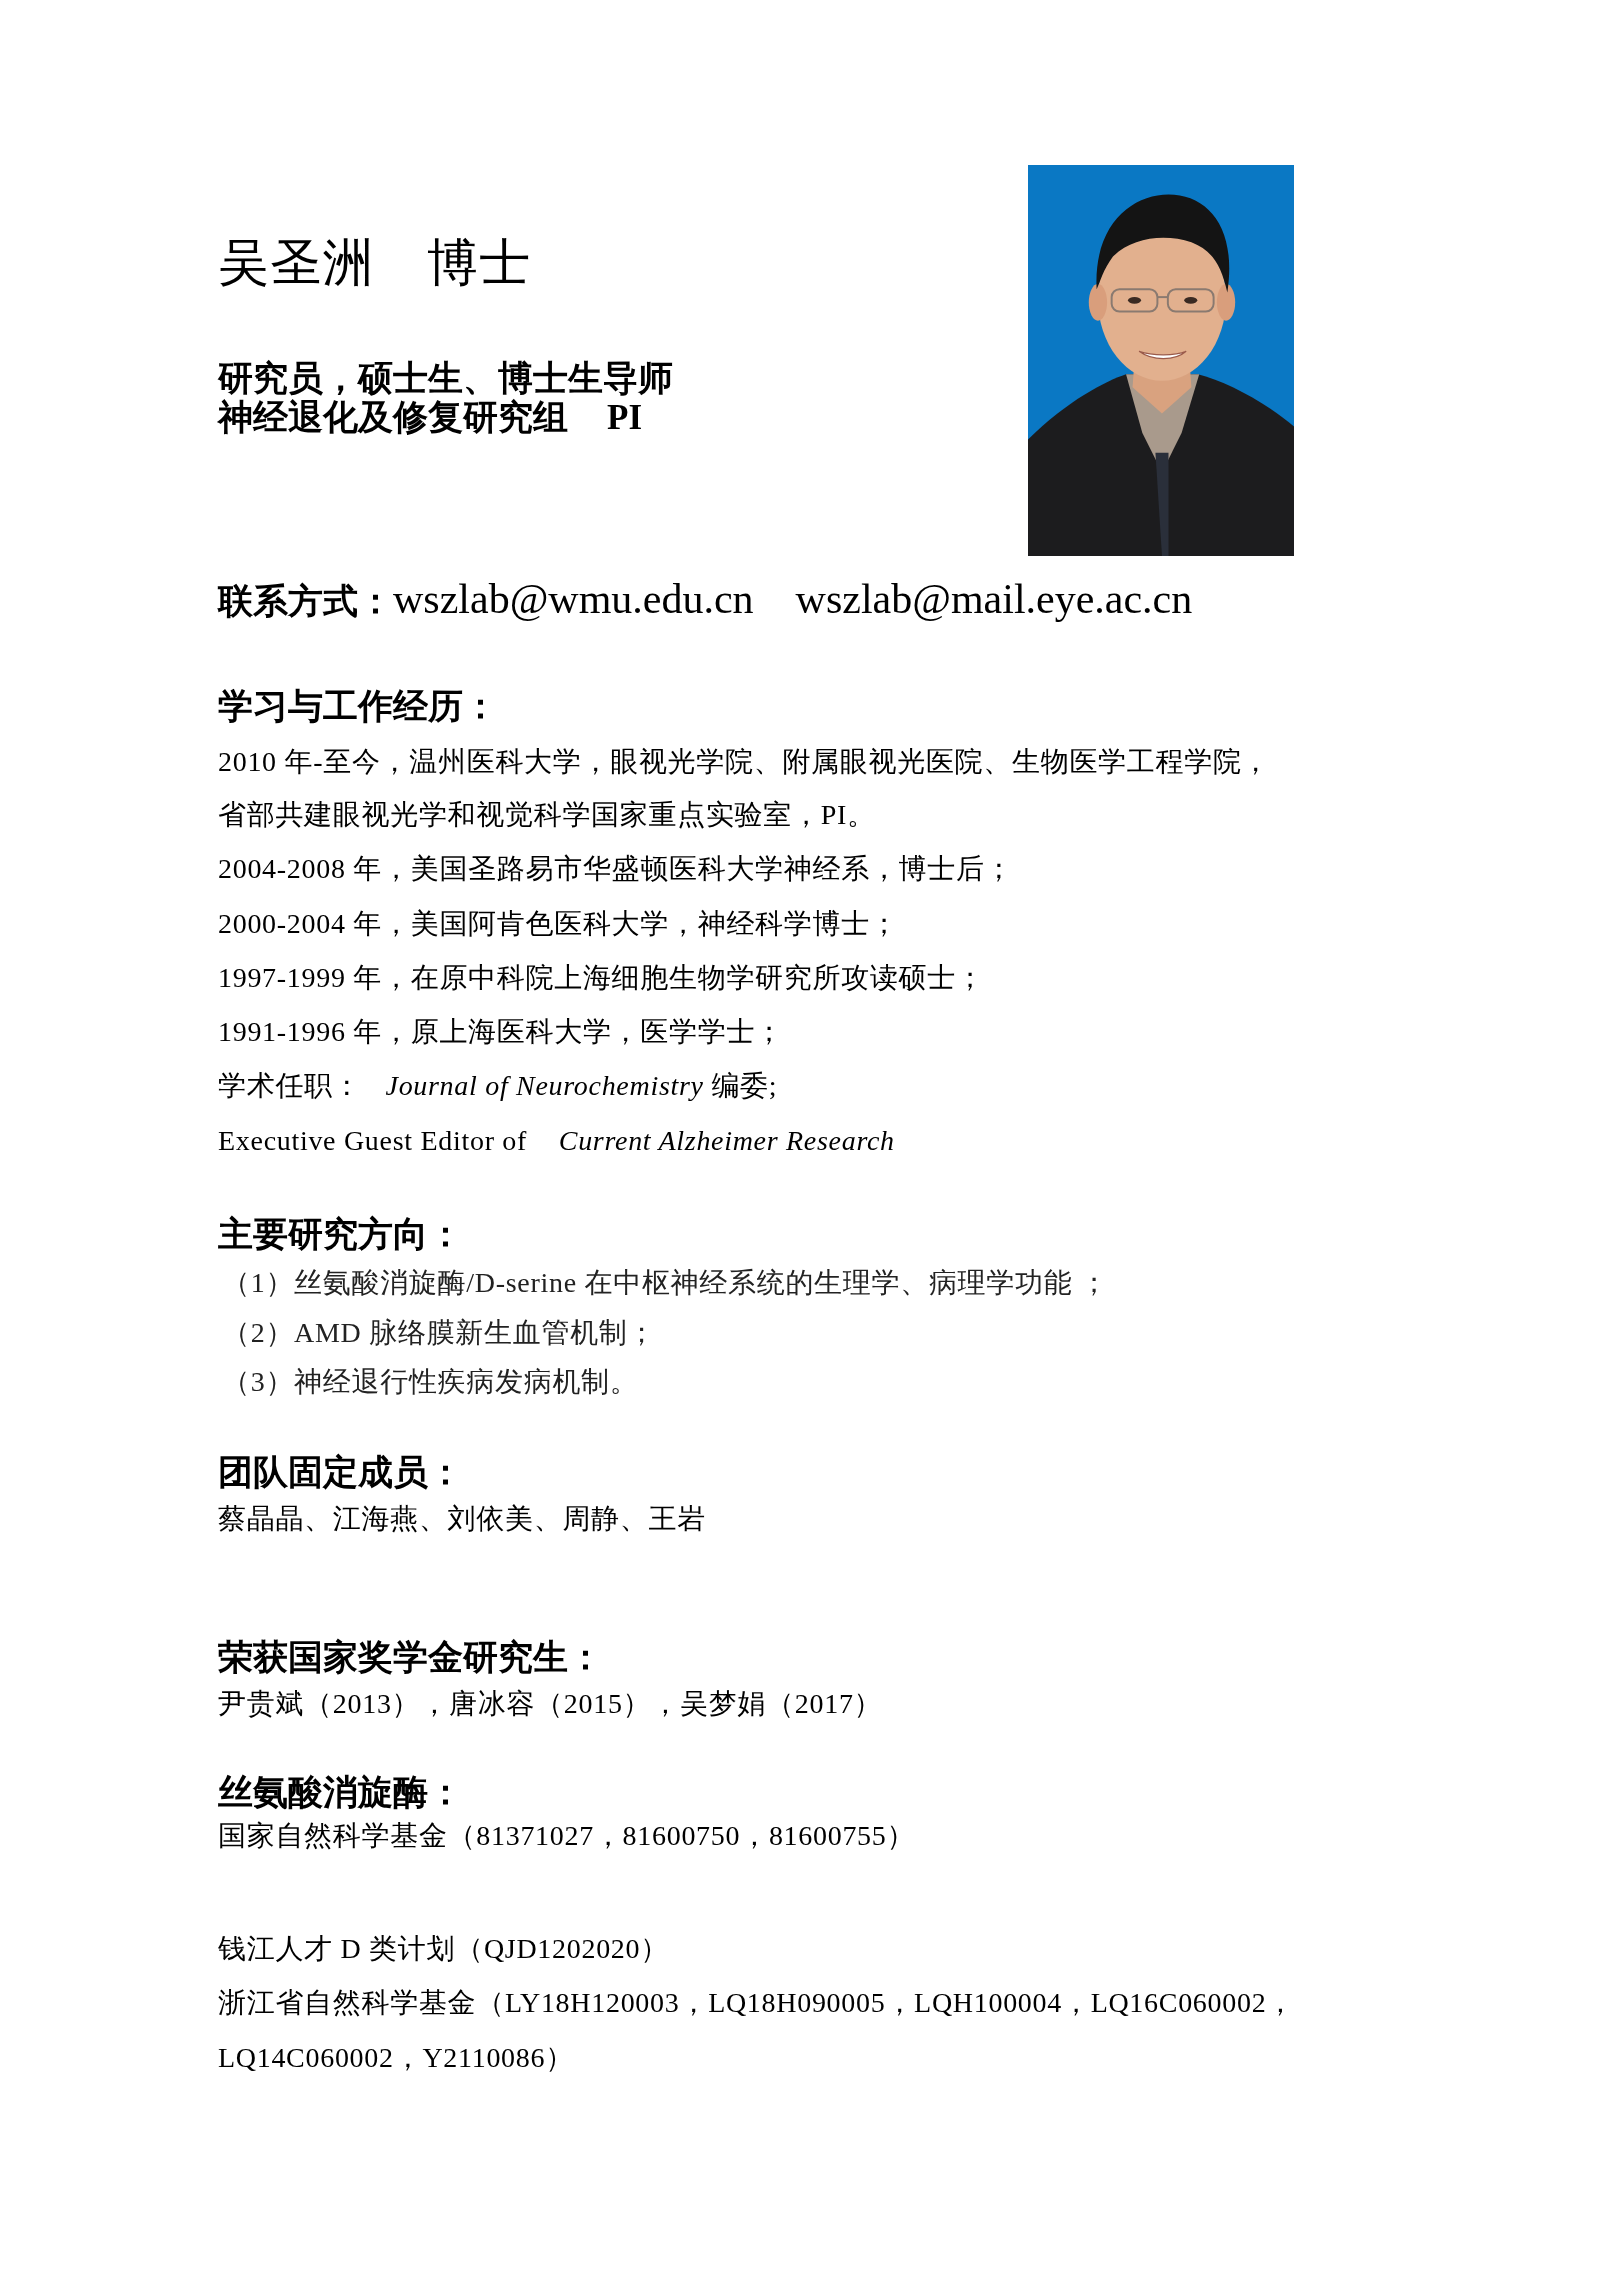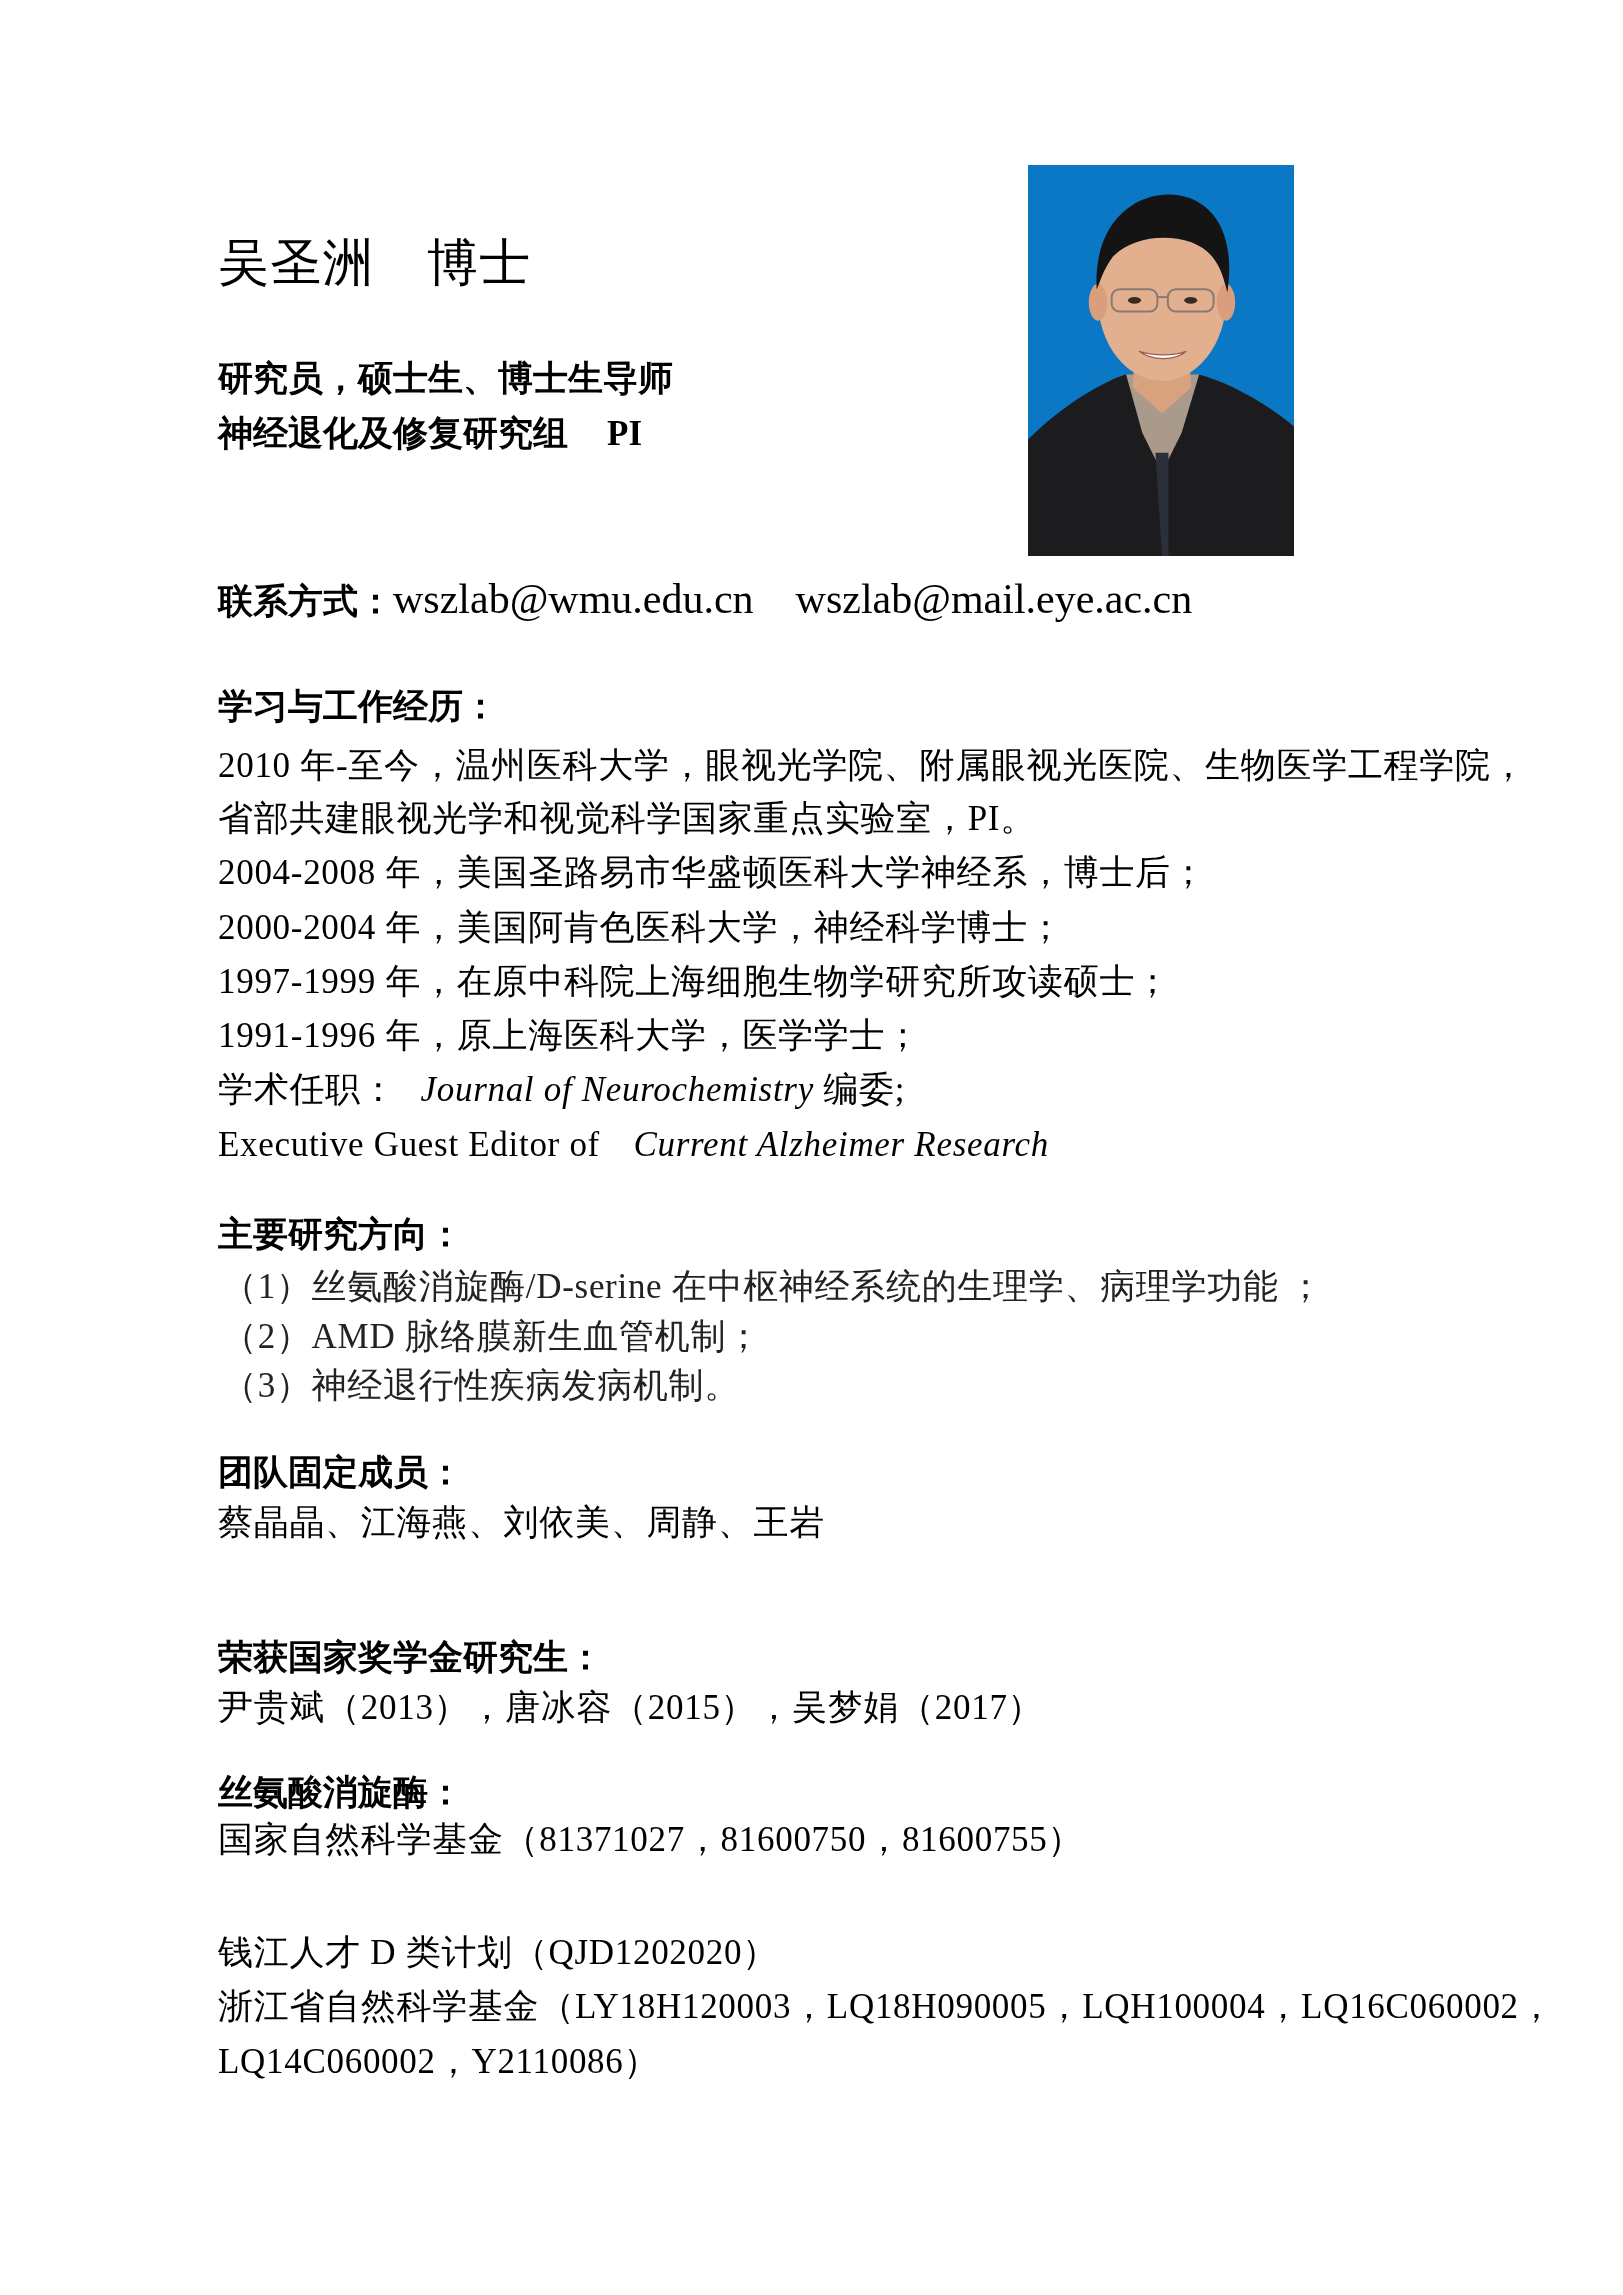--- a/index.html
+++ b/index.html
@@ -4,40 +4,40 @@
 <style>
   html, body { margin:0; padding:0; background:#ffffff; }
   body { width:1623px; height:2295px; position:relative; overflow:hidden; color:#000; }
   .page { position:absolute; left:0; top:0; width:1623px; height:2295px; background:#fff; }
   .line { position:absolute; left:218px; white-space:nowrap; line-height:1; }
   .serif { font-family:"Liberation Serif","DejaVu Serif",serif; }
   .bold-h { font-family:"DejaVu Sans","Liberation Sans",sans-serif; font-weight:bold; }
   .title { font-family:"DejaVu Sans","Liberation Sans",sans-serif; font-size:51px; font-weight:normal; letter-spacing:1.3px; }
   .subtitle { font-size:35px; }
   .heading { font-size:35px; }
-  .body { font-size:35px; letter-spacing:0.7px; }
+  .body { font-size:28px; letter-spacing:0.7px; }
   .gray { color:#222; }
   .it { font-style:italic;margin-left:24px; }
   .photo { position:absolute; left:1028px; top:165px; width:266px; height:391px; overflow:hidden; background:#0a78c4; }
   .contact-emails { font-family:"Liberation Serif",serif; font-weight:normal; font-size:42px; }
   .gap { display:inline-block; width:31px; }
   .title-gap { display:inline-block; width:52px; }
 </style>
 </head>
 <body>
 
 <div class="page">
 
   <div class="line bold-h subtitle" style="top:361px;">研究员，硕士生、博士生导师</div>
 
   <div class="line title" style="top:237px;">
     <span>吴圣洲</span><span class="title-gap"></span><span>博士</span>
   </div>
 
-  <div class="line bold-h subtitle" style="top:416px;">
+  <div class="line bold-h subtitle" style="top:400px;">
     <span>神经退化及修复研究组</span><span class="gap" style="width:39px"></span><span class="serif" style="font-weight:bold">PI</span>
   </div>
 
   <div class="photo">
     <svg width="266" height="391" viewBox="0 0 407 598">
       <rect x="0" y="0" width="407" height="598" fill="#0a78c4"></rect>
 
       <path d="M0 420 C60 360 120 330 150 320 L260 320 C300 330 360 360 407 400 L407 598 L0 598 Z" fill="#1c1c1e"></path>
 
       <path d="M150 320 L175 410 L205 470 L235 410 L262 320 Z" fill="#a99a8c"></path>

